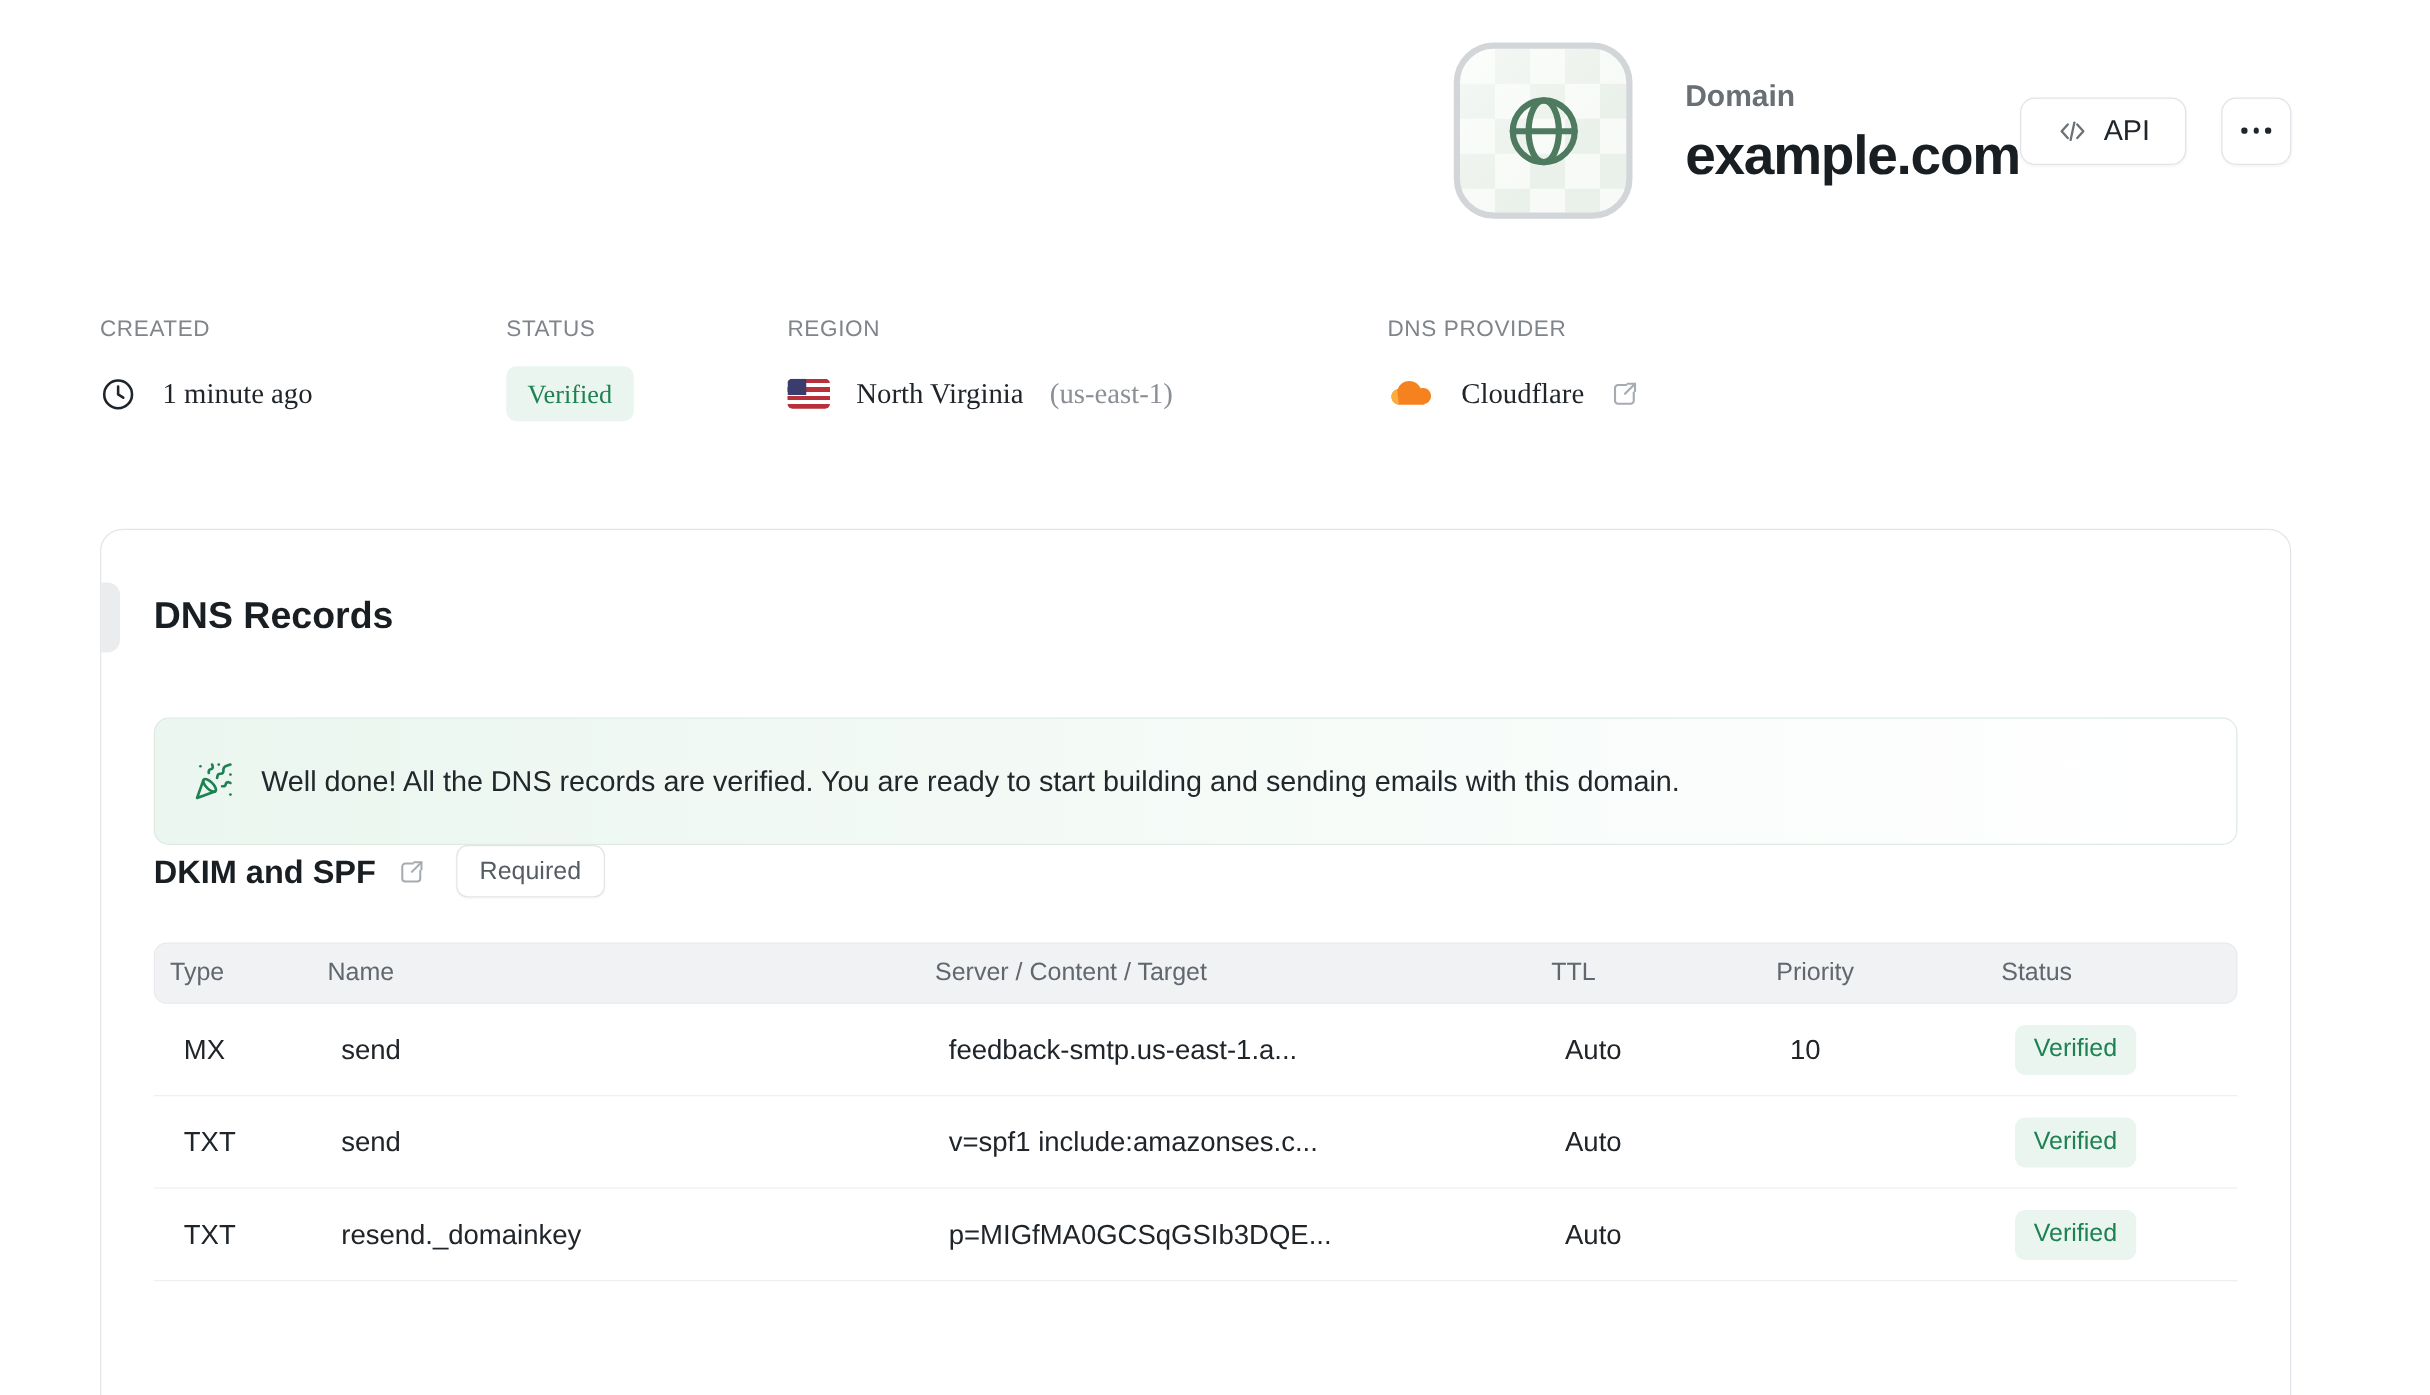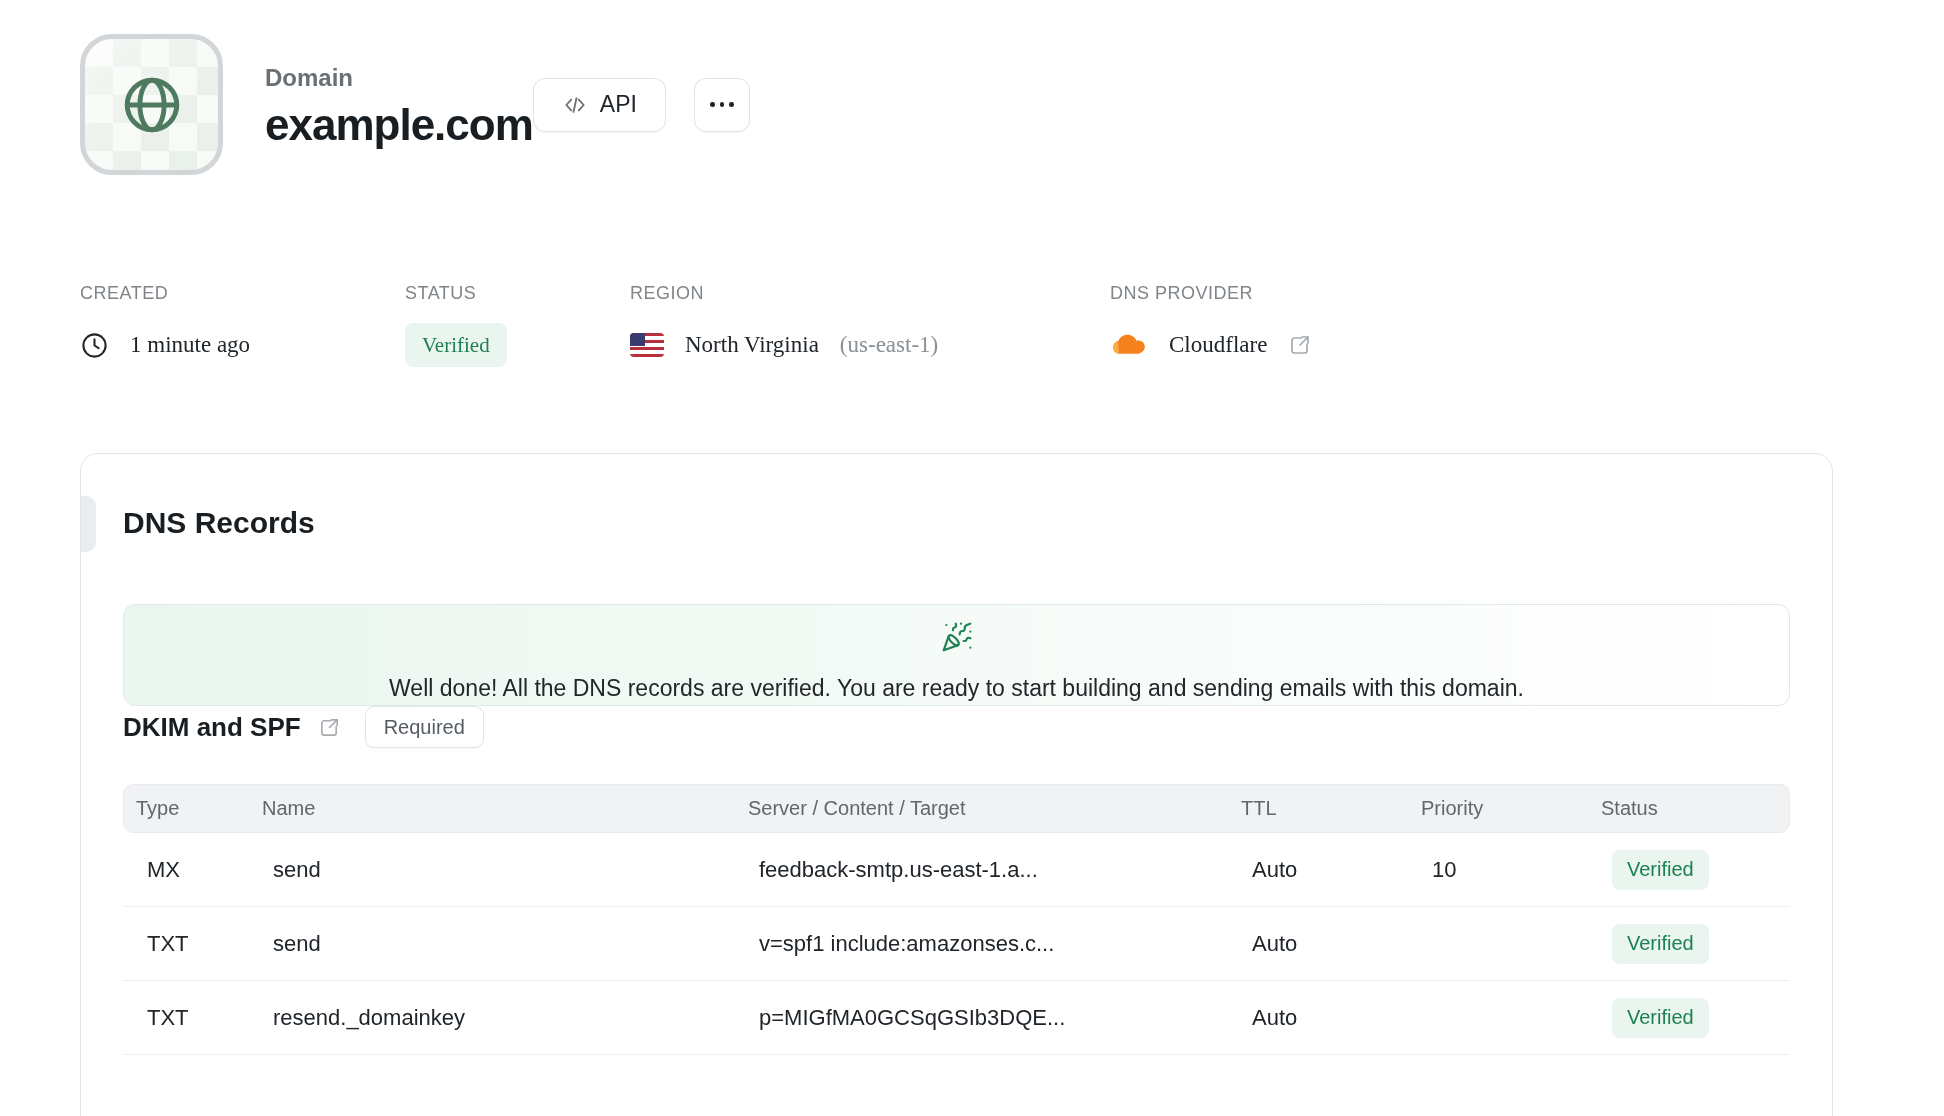--- a/index.html
+++ b/index.html
@@ -1,21 +1,21 @@
 <!DOCTYPE html>
 <html><head>
 <meta charset="utf-8">
 <style>
   * { box-sizing: border-box; margin: 0; padding: 0; }
   html,body { width: 1944px; height: 1116px; overflow: hidden; background: #ffffff;
     font-family: "Liberation Sans", "DejaVu Sans", sans-serif; color: #20252a; }
   .page { padding: 34px 111px 0 80px; }
 
   
-  .header { display: flex; justify-content: flex-start; align-items: center; }
+  .header { display: flex; justify-content: flex-end; align-items: center; }
   .header-left { display: flex; align-items: center; gap: 42px; }
   .domain-tile {
     width: 143px; height: 141px; border: 5px solid #d2d6d9; border-radius: 32px;
     display: flex; align-items: center; justify-content: center;
     background:
       linear-gradient(135deg, rgba(255,255,255,.55), rgba(255,255,255,0) 65%),
       repeating-conic-gradient(#eaf0ea 0% 25%, #f7faf7 0% 50%);
     background-size: auto, 56px 56px;
   }
   .title-block { padding-top: 4px; }
@@ -26,21 +26,21 @@
     display: inline-flex; align-items: center; justify-content: center; gap: 12px;
     height: 54px; padding: 0 28px; border: 1px solid #e0e3e7; border-radius: 12px;
     background: #fff; font-size: 23px; color: #20252a; cursor: pointer;
     box-shadow: 0 1px 2px rgba(0,0,0,.04);
   }
   .btn-icononly { width: 56px; padding: 0; }
   .dots { display: flex; gap: 5px; align-items: center; }
   .dots span { width: 4.5px; height: 4.5px; border-radius: 50%; background: #20252a; display: block; }
 
   
-  .meta-row { display: flex; margin-top: 108px; }
+  .meta-row { display: flex; margin-top: 78px; }
   .meta-col-1 { width: 325px; } .meta-col-2 { width: 225px; } .meta-col-3 { width: 480px; }
   .meta-label { font-size: 18px; color: #7f858b; letter-spacing: .5px; margin-bottom: 19px; }
   .meta-value { font-size: 23px; color: #20252a; display: flex; align-items: center; gap: 21px; height: 44px; font-family: Liberation Serif, serif; }
   .badge-green {
     background: #e9f5ee; color: #1d8152; font-weight: 500;
     display: inline-flex; align-items: center; border-radius: 8px;
     height: 44px; padding: 0 17px; font-size: 21px;
   }
   .region-code { color: #8a9096; }
   .flag { width: 34px; height: 24px; border-radius: 4px; position: relative; overflow: hidden; flex: none;
@@ -48,22 +48,22 @@
   .flag::before { content: ''; position: absolute; top: 0; left: 0; width: 15px; height: 13px; background: #3a3c6e; }
 
   
   .card { margin-top: 86px; position: relative; height: 780px;
     border: 1px solid #e2e5e9; border-radius: 18px; padding: 52px 42px 0 42px; }
   .edge-pill { position: absolute; left: 0; top: 42px; width: 15px; height: 56px;
     background: #eaecee; border-radius: 0 10px 10px 0; }
   .card-title { font-size: 30px; font-weight: 700; color: #191e22; }
 
   .banner { margin-top: 64px; height: 102px; border: 1px solid #dfeae3; border-radius: 12px;
-    display: flex; align-items: center; gap: 22px; padding: 16px 31px; font-size: 23px; color: #22272c;
-    background: linear-gradient(90deg, #eaf6ef 0%, #f6fbf8 55%, #ffffff 100%); flex-direction: column; }
+    display: flex; align-items: center; gap: 22px; padding: 0 31px; font-size: 23px; color: #22272c;
+    background: linear-gradient(90deg, #eaf6ef 0%, #f6fbf8 55%, #ffffff 100%); }
 
   .section-row { display: flex; align-items: center; gap: 17px; }
   .section-title { font-size: 26px; font-weight: 700; color: #191e22; }
   .badge-required { height: 42px; padding: 0 18px; border: 1px solid #e2e5e8; border-radius: 9px;
     background: #fff; color: #565c63; font-size: 20px; display: inline-flex; align-items: center;
     box-shadow: 0 1px 2px rgba(0,0,0,.03); margin-left: 7px; }
 
   
   .table { margin-top: 36px; }
   .tgrid { display: grid; grid-template-columns: 126px 486px 493px 180px 180px 1fr;

